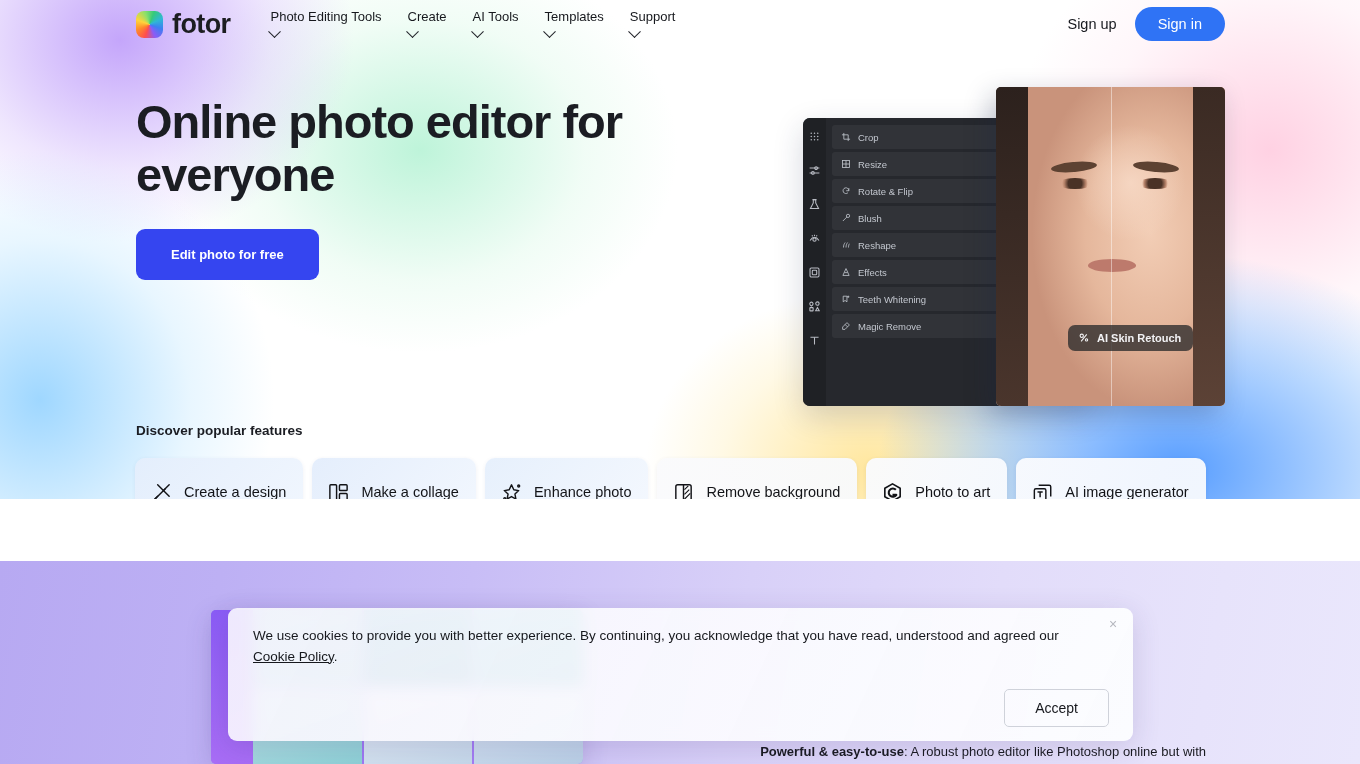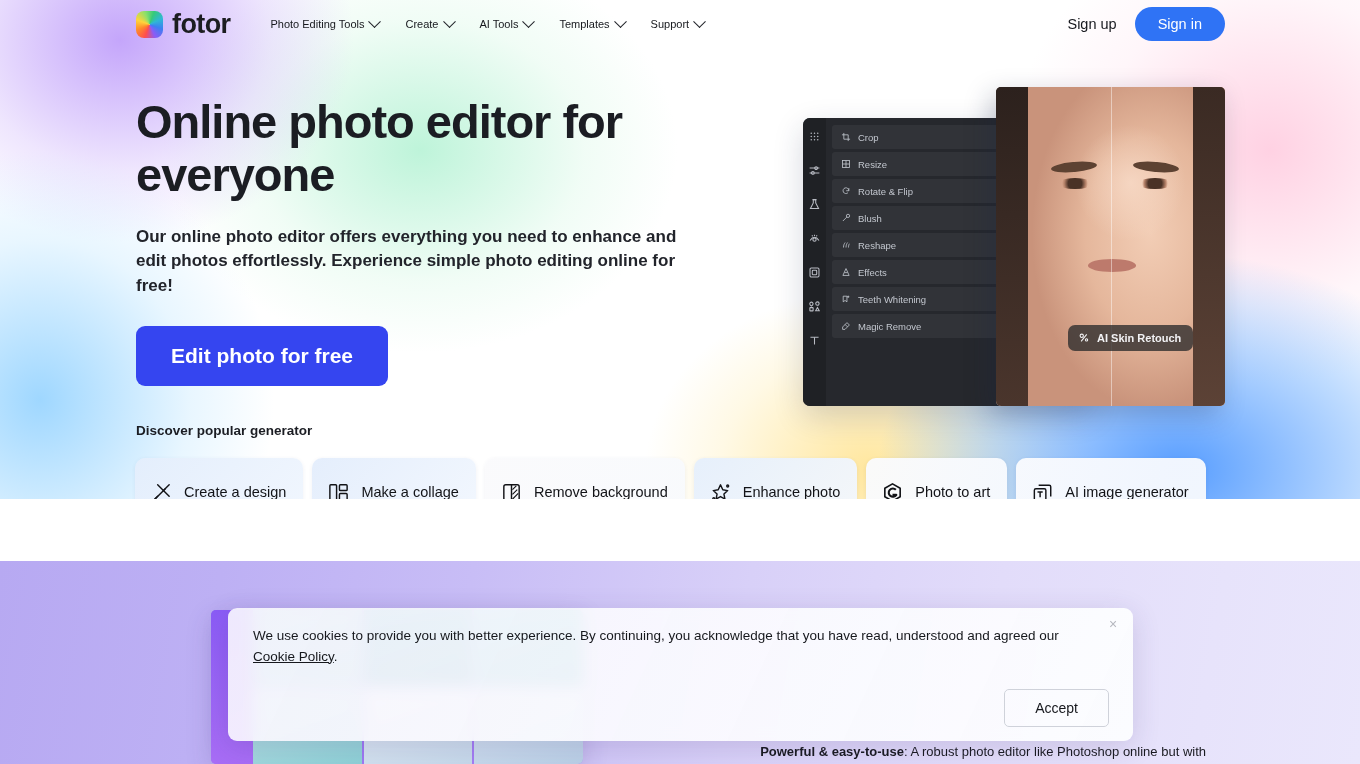--- a/index.html
+++ b/index.html
@@ -33,22 +33,22 @@
   .logo-wrap { display: flex; align-items: center; margin-left: 136px; gap: 9px; }
   .logo-mark { width: 27px; height: 27px; border-radius: 8px; overflow: hidden; position: relative;
     background: conic-gradient(from 200deg,
       #ff4d4d 0deg, #ff8a2b 45deg, #ffd43b 90deg, #8ce06a 140deg,
       #37c97a 180deg, #2fb7d6 225deg, #3d7ff2 270deg, #8b5cf6 315deg, #ff4d4d 360deg);
   }
   .logo-text { font-size: 27px; font-weight: 600; color: #1c1d21; letter-spacing: -0.6px; }
 
   .nav-items { display: flex; align-items: center; margin-left: 40px; gap: 26px; }
   .nav-item {
-    display: flex; align-items: center; gap: 6px; cursor: pointer;
-    font-size: 11px; color: #16181d; font-weight: 400; white-space: nowrap;
+    display: flex; align-items: flex-start; gap: 6px; cursor: pointer;
+    font-size: 13px; color: #16181d; font-weight: 400; white-space: nowrap; flex-direction: column;
   }
   .caret { width: 9px; height: 9px; border-right: 1.7px solid #22242a; border-bottom: 1.7px solid #22242a;
     transform: rotate(45deg) translate(-2px,-2px); }
 
   .nav-right { margin-left: auto; margin-right: 135px; display: flex; align-items: center; gap: 18px; }
   .signup { font-size: 14.5px; color: #16181d; cursor: pointer; }
   .signin {
     background: #2f73f5; color: #fff; font-size: 14.5px; font-weight: 500;
     border: none; border-radius: 20px; padding: 9px 23px; cursor: pointer;
     font-family: "Liberation Sans", sans-serif;
@@ -59,21 +59,21 @@
   .hero-title {
     font-size: 47px; line-height: 1.12; font-weight: 700; color: #1b1d23;
     letter-spacing: -1.0px;
   }
   .hero-sub {
     margin-top: 24px; font-size: 17px; line-height: 1.42; font-weight: 600;
     color: #22242b; width: 545px;
   }
   .cta {
     margin-top: 28px; display: inline-block; background: #3545f0; color: #fff;
-    font-size: 21px; font-weight: 700; border: none; border-radius: 9px;
+    font-size: 13px; font-weight: 700; border: none; border-radius: 9px;
     padding: 18px 35px; cursor: pointer; font-family: "Liberation Sans", sans-serif;
   }
 
   
   .feat-label { position: absolute; left: 136px; top: 423px; font-size: 13.5px; font-weight: 700; color: #1b1d23; z-index: 20; }
   .feat-row { position: absolute; left: 135px; top: 458px; display: flex; gap: 9px; z-index: 20; }
   .feat-card {
     height: 69px; border-radius: 10px; display: flex; align-items: center; gap: 11px;
     padding: 0 17px 0 15px; cursor: pointer;
     background: rgba(255,255,255,.72);
@@ -248,21 +248,20 @@
       </div>
 
       <div class="nav-right">
         <div class="signup">Sign up</div>
         <button class="signin">Sign in</button>
       </div>
     </div>
 
     <div class="hero-copy">
       <h1 class="hero-title">Online photo editor for everyone</h1>
-      <p class="hero-sub">Our online photo editor offers everything you need to enhance and edit photos effortlessly. Experience simple photo editing online for free!</p>
       <button class="cta">Edit photo for free</button>
     </div>
 
     <div class="mock">
       <div class="mock-shell">
         <div class="mock-rail">
           <span><svg viewBox="0 0 16 16">
                 <circle cx="4" cy="4" r=".9" fill="#b9bcc4" stroke="none"></circle>
                 <circle cx="8" cy="4" r=".9" fill="#b9bcc4" stroke="none"></circle>
                 <circle cx="12" cy="4" r=".9" fill="#b9bcc4" stroke="none"></circle>
@@ -383,21 +382,21 @@
 
     <div class="mock-badge">
       <svg viewBox="0 0 16 16">
           <circle cx="5" cy="5" r="2.2"></circle>
           <circle cx="11.4" cy="10.6" r="1.5"></circle>
           <line x1="11.6" y1="3.2" x2="4.2" y2="12.4"></line>
         </svg>
       <span>AI Skin Retouch</span>
     </div>
 
-    <div class="feat-label">Discover popular generator</div>
+    <div class="feat-label">Discover popular features</div>
     <div class="feat-row">
 
       <div class="feat-card b1">
         <span class="feat-icon">
           <svg viewBox="0 0 24 24" fill="none" stroke="currentColor" stroke-width="1.5" stroke-linecap="round">
               <line x1="4" y1="20" x2="16" y2="8"></line>
               <line x1="20" y1="4" x2="14" y2="10"></line>
               <line x1="8" y1="4" x2="20" y2="16"></line>
               <line x1="4" y1="20" x2="8" y2="16"></line>
             </svg>
@@ -409,40 +408,40 @@
         <span class="feat-icon">
           <svg viewBox="0 0 24 24" fill="none" stroke="currentColor" stroke-width="1.5">
               <rect x="3" y="4" width="7" height="16" rx="1"></rect>
               <rect x="13" y="4" width="8" height="6" rx="1"></rect>
               <rect x="13" y="13" width="8" height="7" rx="1"></rect>
             </svg>
         </span>
         <span class="feat-text">Make a collage</span>
       </div>
 
+      <div class="feat-card b3">
+        <span class="feat-icon">
+          <svg viewBox="0 0 24 24" fill="none" stroke="currentColor" stroke-width="1.5" stroke-linejoin="round">
+              <path d="M12 4l2.4 5.1 5.1.9-3.9 3.6 1 5.2-4.6-2.6-4.6 2.6 1-5.2L4.5 10l5.1-.9z"></path>
+              <circle cx="19.5" cy="5.2" r="1"></circle>
+              <circle cx="5" cy="18.5" r="1"></circle>
+            </svg>
+        </span>
+        <span class="feat-text">Enhance photo</span>
+      </div>
+
       <div class="feat-card b4">
         <span class="feat-icon">
           <svg viewBox="0 0 24 24" fill="none" stroke="currentColor" stroke-width="1.5">
               <rect x="4" y="4" width="16" height="16" rx="2"></rect>
               <path d="M12 4v16"></path>
               <path d="M13 19l6-6M13 14l5-5M13 9l4-4" stroke-width="1.2"></path>
             </svg>
         </span>
         <span class="feat-text">Remove background</span>
-      </div>
-
-      <div class="feat-card b3">
-        <span class="feat-icon">
-          <svg viewBox="0 0 24 24" fill="none" stroke="currentColor" stroke-width="1.5" stroke-linejoin="round">
-              <path d="M12 4l2.4 5.1 5.1.9-3.9 3.6 1 5.2-4.6-2.6-4.6 2.6 1-5.2L4.5 10l5.1-.9z"></path>
-              <circle cx="19.5" cy="5.2" r="1"></circle>
-              <circle cx="5" cy="18.5" r="1"></circle>
-            </svg>
-        </span>
-        <span class="feat-text">Enhance photo</span>
       </div>
 
       <div class="feat-card b5">
         <span class="feat-icon">
           <svg viewBox="0 0 24 24" fill="none" stroke="currentColor" stroke-width="1.7" stroke-linejoin="round">
               <path d="M12 3l8 4.6v8.8L12 21l-8-4.6V7.6z"></path>
               <path d="M15.5 9.2A4.3 4.3 0 1 0 16 14.5h-4" stroke-width="2.2"></path>
             </svg>
         </span>
         <span class="feat-text">Photo to art</span>

